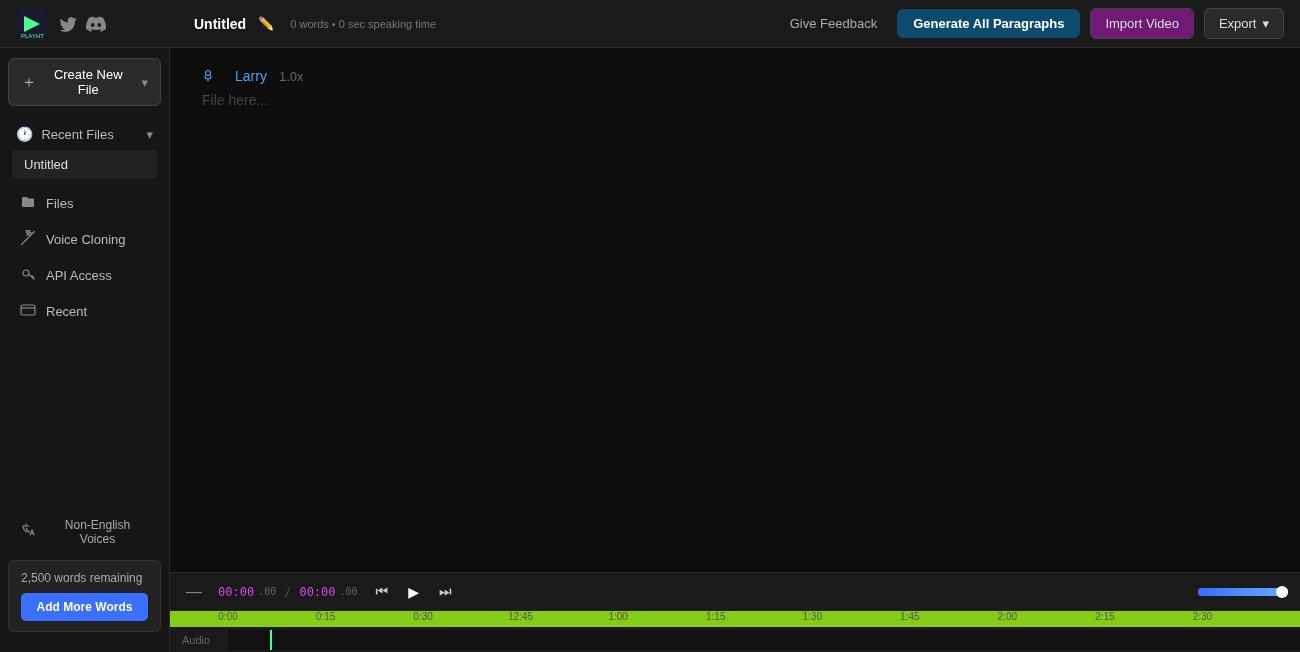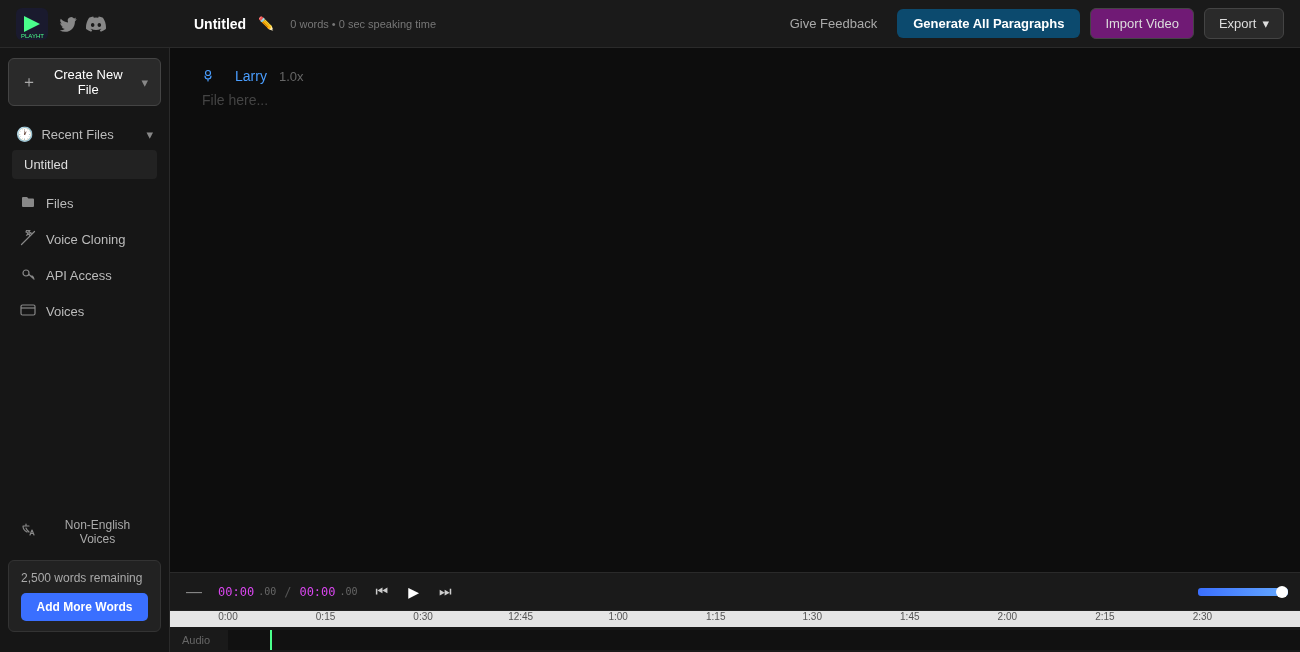--- a/index.html
+++ b/index.html
@@ -449,21 +449,21 @@
         </span>
         <span>API Access</span>
       </div>
       <div class="sidebar-nav-item">
         <span>
           <svg width="16" height="16" viewBox="0 0 16 16" fill="none">
               <rect x="1" y="3" width="14" height="10" rx="1.5" stroke="#888" stroke-width="1.2"></rect>
               <path d="M1 6h14" stroke="#888" stroke-width="1.2"></path>
             </svg>
         </span>
-        <span>Voices</span>
+        <span>Recent</span>
       </div>
     </div>
 
     <div class="sidebar-bottom">
       <button class="non-english-btn">
         <span>
           <svg width="18" height="18" viewBox="0 0 18 18" fill="none">
               <path d="M3 4h6M6 2v2M3 4c0 3 2 5 4 6M9 10c-1-1-2.5-2.5-3-4" stroke="#888" stroke-width="1.2" stroke-linecap="round"></path>
               <path d="M10 13l2-5 2 5M11 11.5h2" stroke="#888" stroke-width="1.2" stroke-linecap="round" stroke-linejoin="round"></path>
             </svg>
@@ -507,21 +507,21 @@
           <button class="transport-btn play">▶</button>
           <button class="transport-btn">⏭</button>
         </div>
         <div style="flex:1"></div>
 
         <div style="width:90px;height:8px;background:linear-gradient(to right,#3a6fff,#6af);border-radius:3px;position:relative">
           <div style="width:12px;height:12px;background:#fff;border-radius:50%;position:absolute;right:0;top:50%;transform:translateY(-50%)"></div>
         </div>
       </div>
 
-      <div style="display:flex;height:18px;padding-left:58px;background:#e5e5e5;overflow:hidden;position:relative">
+      <div style="display:flex;height:18px;padding-left:58px;background:#84cc16;overflow:hidden;position:relative">
         <div style="flex:1;position:relative">
           <span class="ruler-label" style="left:0%">0:00</span>
           <span class="ruler-label" style="left:9.1%">0:15</span>
           <span class="ruler-label" style="left:18.2%">0:30</span>
           <span class="ruler-label" style="left:27.3%">12:45</span>
           <span class="ruler-label" style="left:36.4%">1:00</span>
           <span class="ruler-label" style="left:45.5%">1:15</span>
           <span class="ruler-label" style="left:54.5%">1:30</span>
           <span class="ruler-label" style="left:63.6%">1:45</span>
           <span class="ruler-label" style="left:72.7%">2:00</span>

